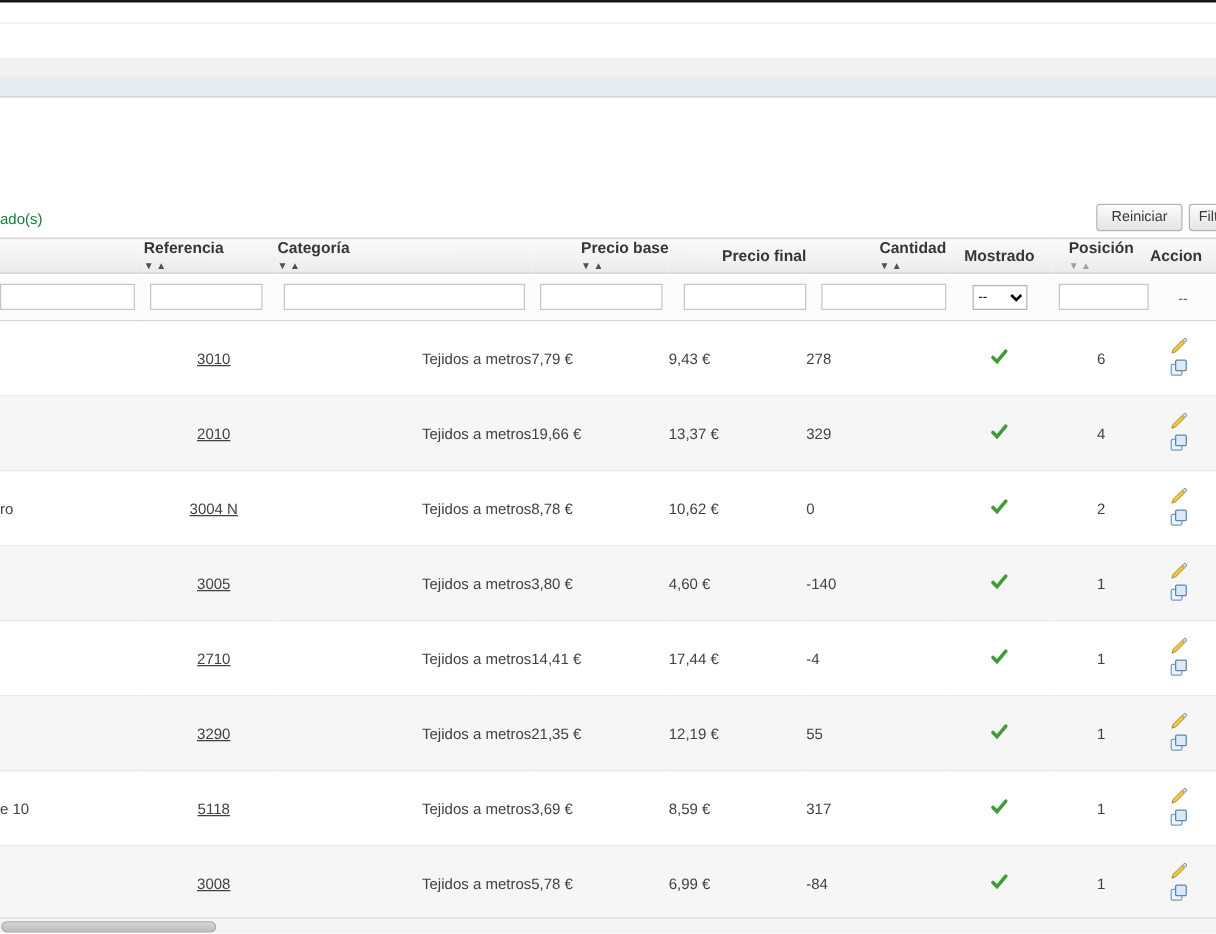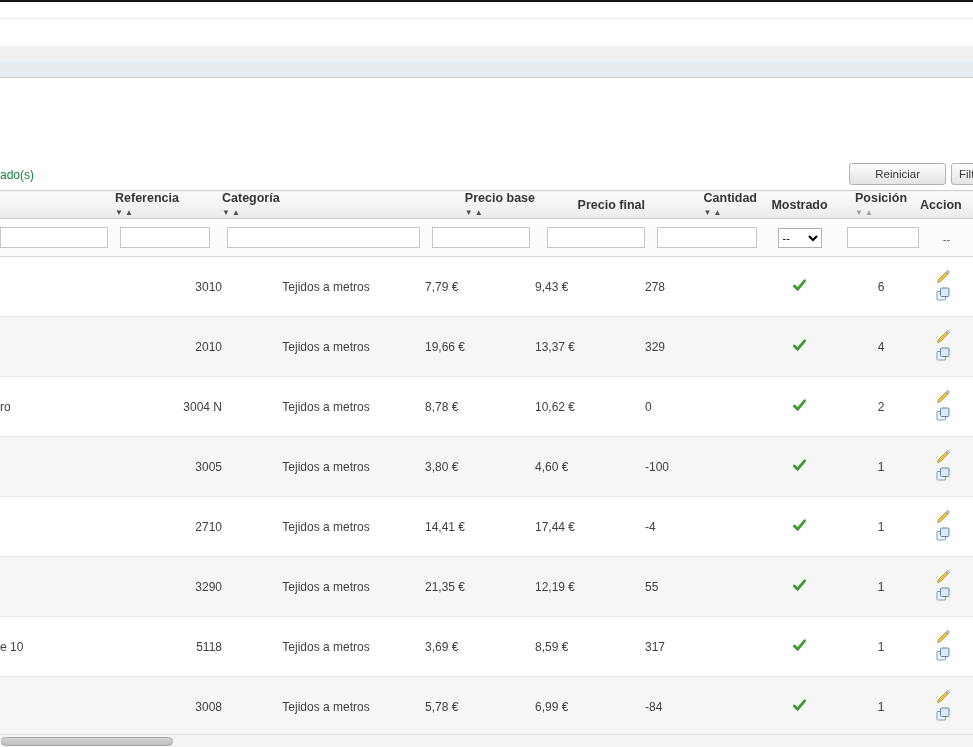--- a/index.html
+++ b/index.html
@@ -11,21 +11,21 @@
   .top-black { position:absolute; top:0; left:0; right:0; height:2px; background:#161616; }
   .top-line  { position:absolute; top:18px; left:0; right:0; height:1px; background:#ededed; }
   .band-a { position:absolute; top:46px; left:0; right:0; height:15px; background:#f1f1f1; }
   .band-b { position:absolute; top:61px; left:0; right:0; height:17px; background:#e7ecf1; border-bottom:1px solid #cbd0d5; }
 
   
   .toolbar { position:absolute; top:162px; left:0; right:0; height:27px; }
   .results { position:absolute; left:0; top:6px; font-size:12px; color:#15803d; }
   .btns { position:absolute; right:0; top:1px; display:flex; gap:5px; }
   .btn { font-size:11.5px; color:#383838; background:linear-gradient(#fcfcfc,#e4e4e4);
-         border:1px solid #b3b3b3; border-radius:3px; padding:4px 25px; white-space:nowrap; cursor:pointer; }
+         border:1px solid #b3b3b3; border-radius:3px; padding:4px 11px; white-space:nowrap; cursor:pointer; }
   .btn-filter { margin-right:-44px; padding:4px 7px; width:66px; text-align:left; }
 
   
   table.grid { position:absolute; top:190px; left:0; width:973px; border-collapse:collapse; table-layout:fixed; }
   .grid thead .hdr th { height:20px; background:linear-gradient(#fbfbfb,#ebebeb);
         border-top:1px solid #cfcfcf; border-bottom:1px solid #cfcfcf; vertical-align:middle;
         font-size:12.5px; font-weight:bold; color:#363636; padding:0; }
   .hwrap { display:inline-block; text-align:left; }
   .harrows { margin-top:2px; line-height:8px; }
   .harrows a { font-size:8px; color:#4f4f4f; text-decoration:none; margin-right:2px; }
@@ -50,22 +50,22 @@
   .fi-qty { width:100px; margin-left:12px; }
   .fi-pos { width:72px; margin-left:3px; }
   .f-shown, .f-pos, .f-act { text-align:center; }
   .f-shown select { font-size:11px; height:20px; width:44px; border:1px solid #b5b5b5; background:#fff; }
   .f-act span { font-size:11px; color:#555; }
 
   .grid tbody td { height:60px; vertical-align:middle; font-size:12px; color:#414141;
         border-bottom:1px solid #e9e9e9; }
   .grid tbody tr:nth-child(even) td { background:#f6f6f6; }
   .c-name { padding-left:0; text-align:left; }
-  .c-ref { padding-left:5px; text-align:right; }
-  .c-cat { padding-left:5px; text-align:center; }
+  .c-ref { padding-left:5px; text-align:center;text-decoration:underline; }
+  .c-cat { padding-left:5px; text-align:right; }
   .num { text-align:left; padding-right:6px; }
   .c-qty { padding-right:10px; }
   .c-shown { text-align:center; }
   .c-pos { text-align:center; }
   .c-act { padding-left:16px; }
   .icon-btn { display:inline-flex; margin-right:3px; cursor:pointer; text-decoration:none; }
 
   .check svg { display:inline-block; }
 
   
@@ -237,21 +237,21 @@
             </a>
         </td>
       </tr>
 
       <tr>
         <td class="c-name"></td>
         <td class="c-ref">3005</td>
         <td class="c-cat">Tejidos a metros</td>
         <td class="num">3,80 €</td>
         <td class="num">4,60 €</td>
-        <td class="num c-qty">-100</td>
+        <td class="num c-qty">-140</td>
         <td class="c-shown"><span class="check"><svg width="15" height="15" viewBox="0 0 16 16">
                 <path d="M2.5 8.5 L6 12 L13.5 3" stroke="#3f9c35" stroke-width="3" fill="none" stroke-linecap="round"></path>
               </svg></span></td>
         <td class="c-pos">1</td>
         <td class="c-act">
           <a class="icon-btn" href="#">
               <svg width="14" height="14" viewBox="0 0 14 14">
                 <path d="M1.5 12.5 L2.5 9.5 L9.5 2.5 L11.5 4.5 L4.5 11.5 Z" fill="#f3c63f" stroke="#a98a35" stroke-width="0.8"></path>
                 <path d="M10 2 L12 4 L13.2 2.8 a1.5 1.5 0 0 0 -2 -2 Z" fill="#d9d9d9" stroke="#909090" stroke-width="0.8"></path>
               </svg>

